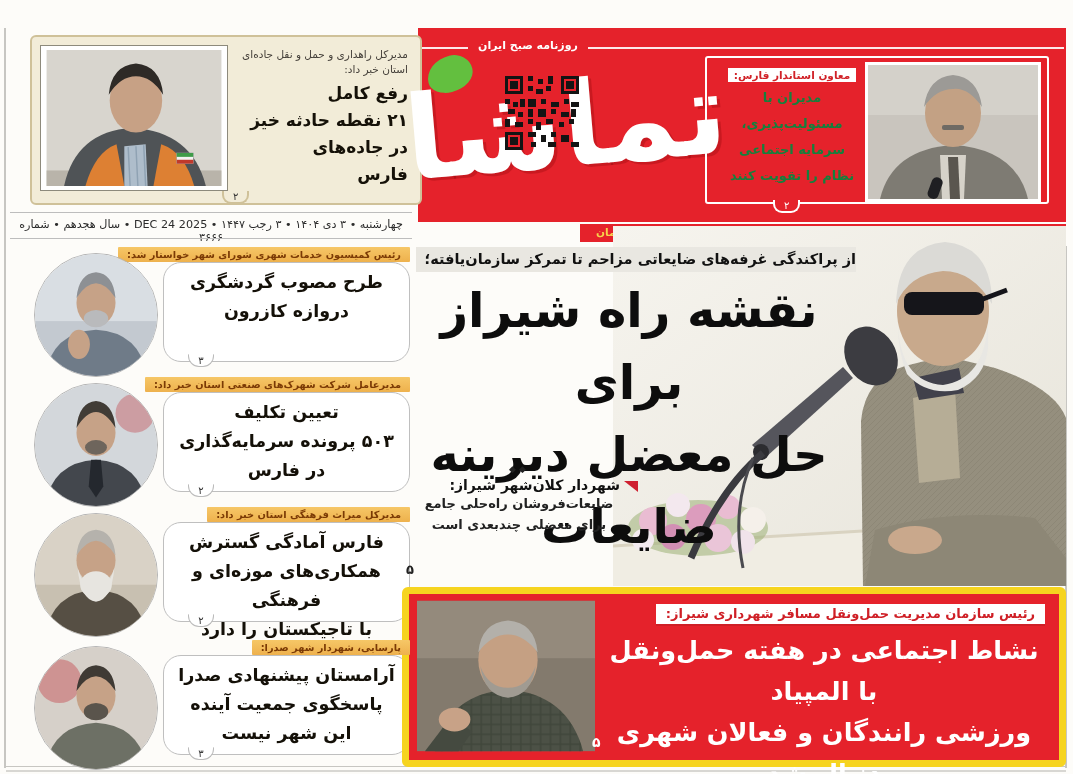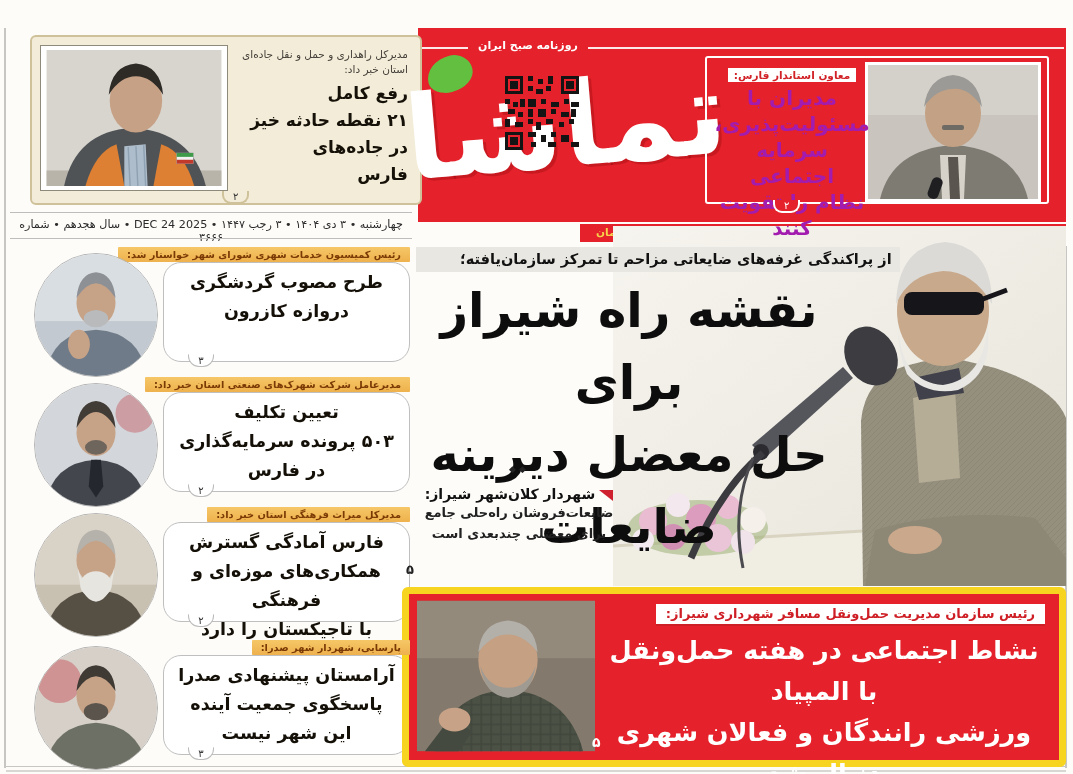--- a/index.html
+++ b/index.html
@@ -35,37 +35,37 @@
   .tl-page{position:absolute;left:222px;top:191px;background:var(--cream);border:2px solid #cfc199;
            border-top:none;border-radius:0 0 9px 9px;font-size:10px;color:#333;padding:0 9px;z-index:2;}
 
   
   .tr-box{position:absolute;left:705px;top:56px;width:344px;height:148px;border:2.5px solid #fff;
           border-radius:3px;box-sizing:border-box;z-index:3;}
   .tr-photo{position:absolute;right:6px;top:4px;width:170px;height:134px;border:3px solid #fff;}
   .tr-col{position:absolute;left:6px;top:6px;width:158px;text-align:center;}
   .tr-kicker{display:inline-block;background:#fff;color:#d12228;font-size:10.5px;font-weight:bold;
              padding:1px 6px;margin-bottom:3px;}
-  .tr-line{color:#a21caf;font-size:20px;font-weight:800;line-height:26px;}
+  .tr-line{color:#15803d;font-size:13px;font-weight:800;line-height:26px;}
   .tr-page{position:absolute;bottom:-11px;left:66px;background:var(--red);border:2px solid #fff;border-top:none;
            border-radius:0 0 9px 9px;color:#fff;font-size:10px;padding:0 9px;}
 
   .dateline{position:absolute;left:12px;top:218px;width:398px;text-align:center;
             font-size:11.2px;color:#2b2b2b;}
   .dl-line{position:absolute;left:10px;width:402px;height:1px;background:#bdbdbd;}
 
   
   .lead-photo{position:absolute;left:613px;top:226px;width:453px;height:360px;z-index:0;}
   .lead-kicker{position:absolute;left:416px;top:247px;width:440px;height:25px;background:#e9e7e1;
-               text-align:left;font-size:14.5px;font-weight:bold;line-height:25px;color:#111;z-index:1;padding-left:44px;}
+               text-align:right;font-size:14.5px;font-weight:bold;line-height:25px;color:#111;z-index:1;}
   .lead-headline{position:absolute;left:398px;top:274px;width:462px;text-align:center;z-index:1;}
   .lead-headline div{font-size:48px;font-weight:800;line-height:72px;color:#0d0d0d;letter-spacing:-1px;}
   .lead-sub{position:absolute;left:400px;top:464px;width:238px;text-align:center;z-index:1;}
   .lead-sep{font-size:9px;letter-spacing:3px;color:#222;}
-  .lead-subk{font-size:14px;font-weight:800;color:#111;margin-top:12px;}
+  .lead-subk{font-size:14px;font-weight:800;color:#111;margin-top:3px;text-align:right;}
   .tri{display:inline-block;width:0;height:0;border-top:11px solid #cf2030;border-left:14px solid transparent;
        margin-left:4px;vertical-align:middle;}
   .lead-subl{font-size:13px;line-height:21px;color:#222;font-weight:bold;}
   .lead-page{position:absolute;left:406px;top:562px;font-size:13px;font-weight:bold;color:#222;z-index:1;}
 
   
   .sbox{position:absolute;left:163px;width:247px;height:100px;background:#fff;
         border:1.5px solid #bfbfbf;border-radius:18px;box-sizing:border-box;text-align:center;padding-top:5px;}
   .sbox div{font-size:17.5px;font-weight:800;line-height:29px;color:#141008;}
   .chip{position:absolute;right:663px;background:linear-gradient(#f6c767,var(--hl));color:#7b3a05;

